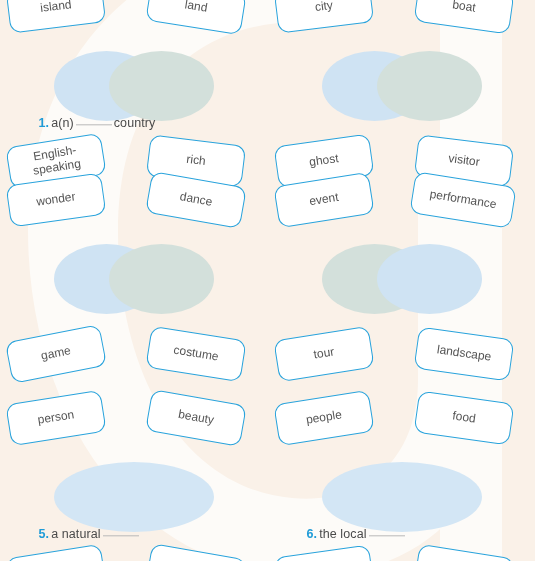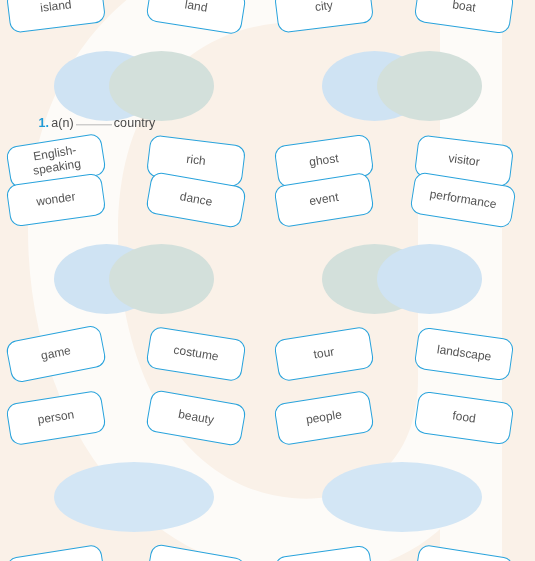--- a/index.html
+++ b/index.html
@@ -122,29 +122,35 @@
     <div class="card c-tl" style="transform:rotate(-9deg);">event</div>
     <div class="card c-tr" style="transform:rotate(9deg);width:102px;left:144px;">performance</div>
     <div class="card c-bl" style="transform:rotate(-9deg);">tour</div>
     <div class="card c-br" style="transform:rotate(8deg);">landscape</div>
   </div>
 
   <div class="cell" style="left:0px;top:403px;">
     <div class="ellipses">
       <div class="ell solid"></div>
     </div>
+    <div class="prompt">
+      <span class="num">5.</span><span>a natural</span><span class="blank"></span>
+    </div>
     <div class="card c-tl" style="transform:rotate(-9deg);">person</div>
     <div class="card c-tr" style="transform:rotate(10deg);">beauty</div>
     <div class="card c-bl" style="transform:rotate(-9deg);">wonder</div>
     <div class="card c-br" style="transform:rotate(10deg);">attraction</div>
   </div>
 
   <div class="cell" style="left:268px;top:403px;">
     <div class="ellipses">
       <div class="ell solid"></div>
     </div>
+    <div class="prompt">
+      <span class="num">6.</span><span>the local</span><span class="blank"></span>
+    </div>
     <div class="card c-tl" style="transform:rotate(-9deg);">people</div>
     <div class="card c-tr" style="transform:rotate(8deg);">food</div>
     <div class="card c-bl" style="transform:rotate(-8deg);">city</div>
     <div class="card c-br" style="transform:rotate(9deg);">customs</div>
   </div>
 
 </div>
 
 </body></html>

